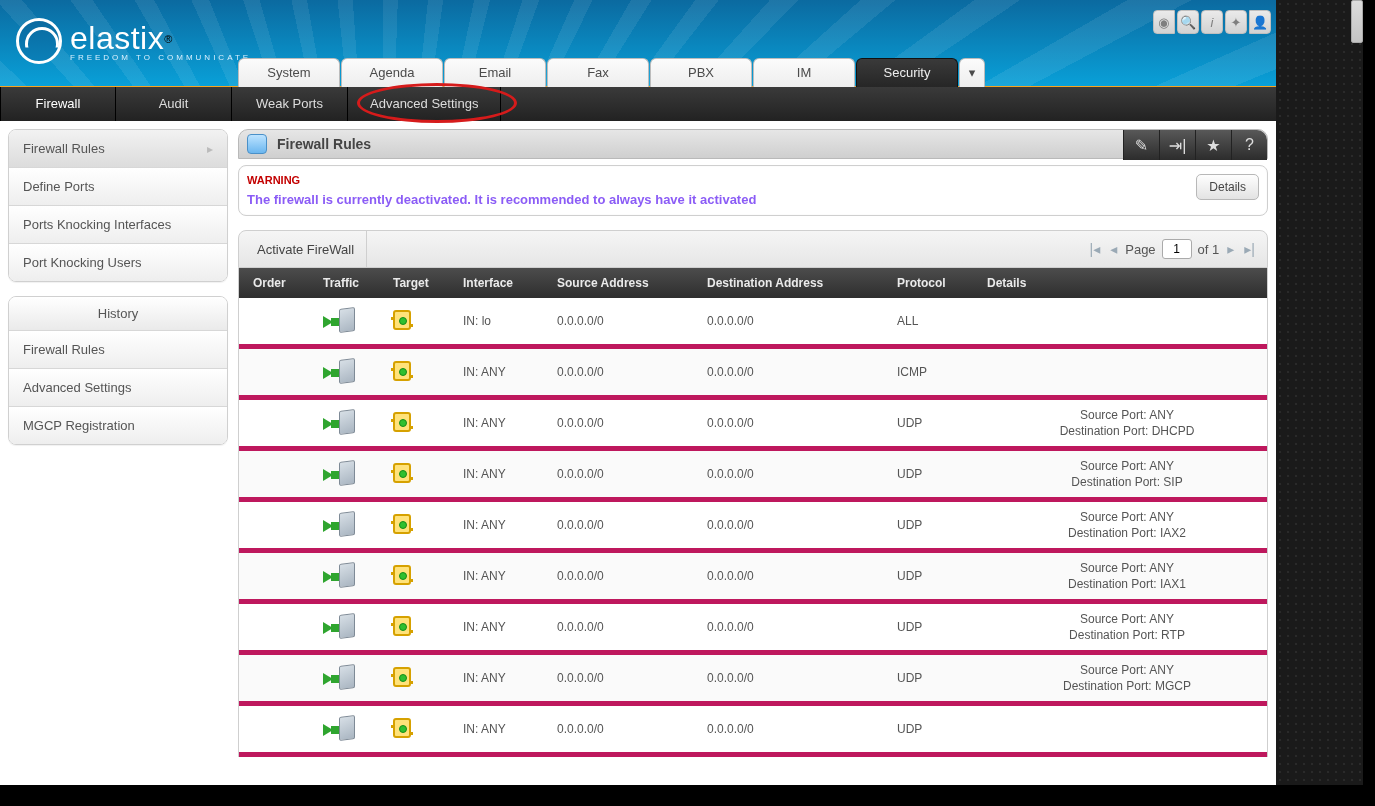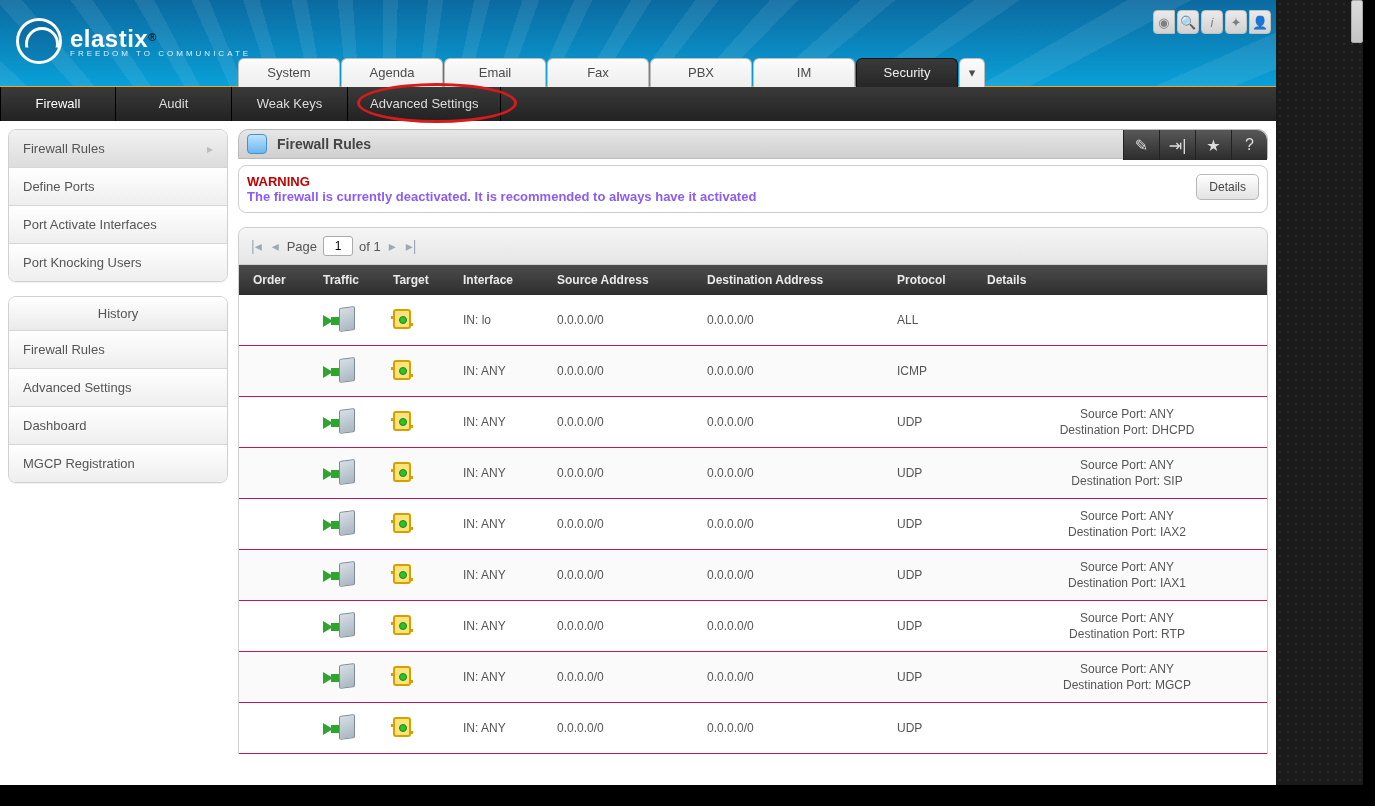--- a/index.html
+++ b/index.html
@@ -16,21 +16,21 @@
       repeating-conic-gradient(from 270deg at 30% 500%, rgba(255,255,255,.08) 0deg 2deg, rgba(0,0,0,0) 2deg 6deg),
       linear-gradient(#0b6aa0, #09a0d8);
     border-bottom:1px solid #f5a623; }
   
   .logo { position:absolute; left:16px; top:18px; display:flex; align-items:center; }
   .logo-mark { width:46px; height:46px; border:3px solid #fff; border-radius:50%;
     display:flex; align-items:center; justify-content:center; margin-right:8px;
     background:linear-gradient(#0a6aa0,#0a80b8); position:relative; }
   .logo-mark::after { content:""; position:absolute; width:28px; height:28px;
     border:3px solid #fff; border-radius:50%; left:6px; top:6px; clip-path:polygon(0 0,100% 0,100% 60%,0 60%); }
-  .logo-text { color:#fff; font-size:24px; letter-spacing:.5px; font-weight:700; }
+  .logo-text { color:#fff; font-size:32px; letter-spacing:.5px; font-weight:400; }
   .logo-reg  { font-size:11px; vertical-align:super; }
   .logo-tag  { display:block; font-size:8px; letter-spacing:3px; color:#d9f0ff; margin-top:-4px; }
   
   .quick { position:absolute; right:5px; top:10px; display:flex; gap:0; }
   .quick .qi { width:22px; height:24px; background:linear-gradient(#eaeaea,#d2d2d2);
     border:1px solid #bfbfbf; border-radius:4px; margin-left:2px;
     display:flex; align-items:center; justify-content:center; color:#7f7f7f; font-size:13px; cursor:pointer; }
   .quick .qi:first-child{border-radius:4px 0 0 4px;}
   .quick .qi:last-child{border-radius:0 4px 4px 0;}
   
@@ -71,21 +71,21 @@
   .titlebar .shield { width:20px; height:20px; border-radius:4px;
     background:linear-gradient(#bde3ff,#6bb6ef); border:1px solid #4a90c8; margin-right:10px; }
   .titlebar h2 { font-size:14px; color:#444; font-weight:600; }
   .titlebar .tb-actions { position:absolute; right:0; top:0; height:30px;
     display:flex; background:linear-gradient(#585858,#2c2c2c); border-radius:0 10px 0 0; }
   .titlebar .tb-actions .tba { width:36px; display:flex; align-items:center; justify-content:center;
     color:#ddd; font-size:16px; border-left:1px solid #222; cursor:pointer; }
   
   .warnwrap { margin-top:6px; border:1px solid #cfcfcf; border-radius:8px; padding:8px;
     background:#fff; box-shadow:inset 0 0 2px rgba(0,0,0,.05); position:relative; }
-  .warn-title { color:#c30000; font-weight:bold; font-size:13px; margin-bottom:0; }
+  .warn-title { color:#c30000; font-weight:bold; font-size:11px; margin-bottom:6px; }
   .warn-text  { color:#8b5cf6; font-weight:bold; font-size:13px; }
   .dismiss { position:absolute; right:8px; top:8px; padding:5px 12px;
     background:linear-gradient(#fefefe,#e3e3e3); border:1px solid #b8b8b8; border-radius:5px;
     font-size:12px; color:#444; cursor:pointer; }
   
   .tools { margin-top:14px; height:38px; border:1px solid #cfcfcf; border-radius:8px 8px 0 0;
     background:linear-gradient(#f5f5f5,#e6e6e6); display:flex; align-items:center; justify-content:space-between;
     padding:0 10px; }
   .activate { font-size:13px; color:#444; padding:6px 12px; border-right:1px solid #cfcfcf;
     margin-left:-10px; padding-left:18px; height:38px; display:flex; align-items:center; cursor:pointer; }
@@ -95,21 +95,21 @@
     font-size:12px; }
   
   .tbl { border-left:1px solid #cfcfcf; border-right:1px solid #cfcfcf; }
   .thead { display:grid;
     grid-template-columns:70px 70px 70px 94px 150px 190px 90px 1fr;
     background:linear-gradient(#4c4c4c,#2e2e2e); color:#eaeaea; font-size:12px; font-weight:600;
     height:30px; align-items:center; padding-left:14px; }
   .trow { display:grid;
     grid-template-columns:70px 70px 70px 94px 150px 190px 90px 1fr;
     align-items:center; height:51px; padding-left:14px;
-    border-bottom:1px solid #be185d; font-size:12px; color:#555; }
+    border-bottom:5px solid #be185d; font-size:12px; color:#555; }
   .trow:nth-child(even){ background:#fafafa; }
   
   .traffic-ico { width:34px; height:30px; position:relative; }
   .traffic-ico .tower { position:absolute; right:2px; top:2px; width:16px; height:24px;
     background:linear-gradient(160deg,#d7dfe6,#a9b5c1); border:1px solid #7e8a96;
     transform:skewY(-6deg); border-radius:2px; }
   .traffic-ico .arrow { position:absolute; left:0; top:10px; width:0; height:0;
     border-left:10px solid #2fa52f; border-top:6px solid transparent; border-bottom:6px solid transparent; }
   .traffic-ico .arrowtail { position:absolute; left:8px; top:12px; width:8px; height:8px;
     background:#2fa52f; }
@@ -155,52 +155,49 @@
       <div class="mtab">PBX</div>
       <div class="mtab">IM</div>
       <div class="mtab active">Security</div>
       <div class="mtab caret">▾</div>
     </div>
   </div>
 
   <div class="subnav">
     <div class="sitem active" style="min-width:116px;text-align:center;">Firewall</div>
     <div class="sitem" style="min-width:116px;text-align:center;">Audit</div>
-    <div class="sitem" style="min-width:116px;text-align:center;">Weak Keys</div>
+    <div class="sitem" style="min-width:116px;text-align:center;">Weak Ports</div>
     <div class="sitem" style="min-width:140px;text-align:center;">Advanced Settings</div>
   </div>
   <div class="redring"></div>
 
   <div class="leftcol">
     <div class="card">
       <div class="crow active">
         <span>Firewall Rules</span>
         <span class="arrow">▸</span>
       </div>
       <div class="crow">
         <span>Define Ports</span>
       </div>
       <div class="crow">
-        <span>Port Activate Interfaces</span>
+        <span>Ports Knocking Interfaces</span>
       </div>
       <div class="crow">
         <span>Port Knocking Users</span>
       </div>
     </div>
 
     <div class="card">
       <div class="history-hdr">History</div>
       <div class="crow">
           <span>Firewall Rules</span>
         </div>
       <div class="crow">
           <span>Advanced Settings</span>
-        </div>
-      <div class="crow">
-          <span>Dashboard</span>
         </div>
       <div class="crow">
           <span>MGCP Registration</span>
         </div>
     </div>
   </div>
 
   <div class="main">
     <div class="titlebar">
       <div class="shield"></div>
@@ -213,20 +210,21 @@
       </div>
     </div>
 
     <div class="warnwrap">
       <div class="warn-title">WARNING</div>
       <div class="warn-text">The firewall is currently deactivated. It is recommended to always have it activated</div>
       <button class="dismiss">Details</button>
     </div>
 
     <div class="tools">
+      <div class="activate">Activate FireWall</div>
       <div class="pager">
         <span class="pbtn">|◂</span>
         <span class="pbtn">◂</span>
         <span>Page</span>
         <input value="1" style="">
         <span>of 1</span>
         <span class="pbtn">▸</span>
         <span class="pbtn">▸|</span>
       </div>
     </div>

